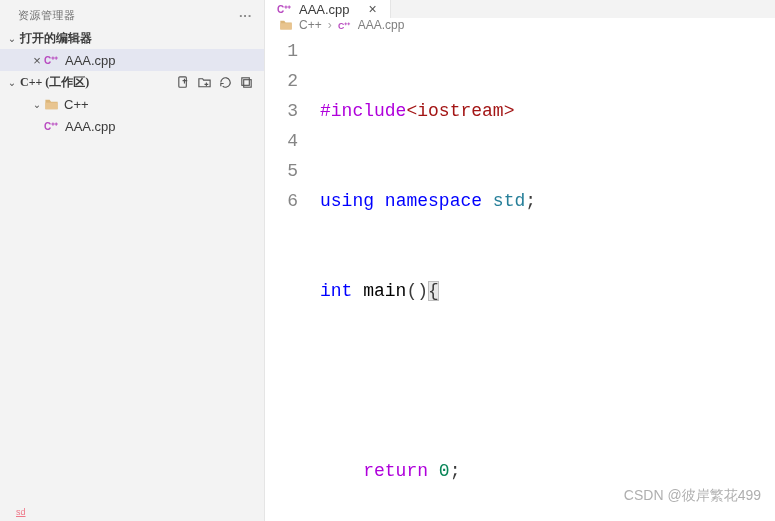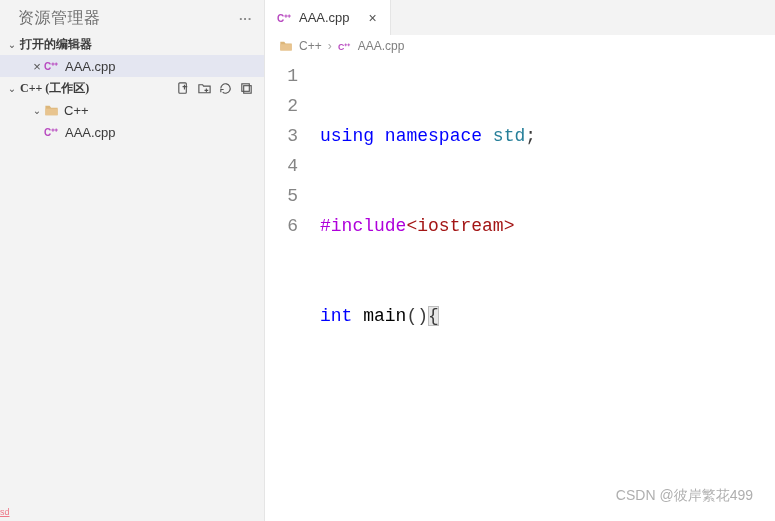--- a/index.html
+++ b/index.html
@@ -1,56 +1,56 @@
 <!DOCTYPE html>
 <html><head>
 <meta charset="utf-8">
 <style>
   * { margin: 0; padding: 0; box-sizing: border-box; }
   body { font-family: "Segoe UI", -apple-system, sans-serif; font-size: 13px; color: #3b3b3b; background: #fff; width: 775px; height: 521px; overflow: hidden; display: flex; }
   .sidebar { width: 265px; background: #f3f3f3; border-right: 1px solid #e5e5e5; display: flex; flex-direction: column; position: relative; }
   .sidebar-header { display: flex; align-items: center; justify-content: space-between; padding: 8px 12px 4px 18px; color: #6f6f6f; }
-  .sidebar-title { font-size: 16px; letter-spacing: 0.5px; }
+  .sidebar-title { font-size: 11px; letter-spacing: 0.5px; }
   .ellipsis { color: #888; font-weight: bold; cursor: pointer; }
   .section-header { display: flex; align-items: center; height: 22px; padding: 0 4px; cursor: pointer; }
   .section-header .chev { width: 16px; text-align: center; color: #555; font-size: 10px; }
   .section-header .title { font-weight: 600; font-size: 12px; color: #3b3b3b; font-family: Liberation Serif, serif; }
   .section-header .actions { margin-left: auto; display: flex; gap: 6px; padding-right: 6px; color: #555; }
   .section-header .actions svg { width: 15px; height: 15px; cursor: pointer; }
   .tree-item { display: flex; align-items: center; height: 22px; padding-left: 20px; cursor: pointer; }
   .tree-item.indent-1 { padding-left: 30px; }
   .tree-item.indent-2 { padding-left: 44px; }
   .tree-item.selected { background: #e4e6f1; }
   .tree-item .chev { width: 14px; text-align: center; color: #555; font-size: 10px; }
   .tree-item .close-x { width: 14px; text-align: center; color: #555; font-size: 13px; }
   .tree-item .folder-icon svg, .tree-item .cpp-icon svg { width: 15px; height: 15px; margin-right: 5px; }
   .tree-item .cpp-icon svg { width: 16px; height: 16px; }
   .tree-item .label { font-size: 13px; color: #3b3b3b; }
-  .watermark-bl { position: absolute; bottom: 4px; left: 0; font-size: 9px; color: #e78; text-decoration: underline; }
+  .watermark-bl { position: absolute; bottom: 4px; left: 16px; font-size: 9px; color: #e78; text-decoration: underline; }
   .main { flex: 1; display: flex; flex-direction: column; position: relative; }
   .tab-bar { display: flex; height: 35px; background: #f3f3f3; }
   .tab { display: flex; align-items: center; padding: 0 8px 0 12px; background: #fff; border-right: 1px solid #e5e5e5; gap: 6px; cursor: pointer; }
   .tab .cpp-icon svg { width: 16px; height: 16px; }
   .tab-label { font-size: 13px; color: #3b3b3b; }
   .tab-close { width: 18px; height: 18px; display: flex; align-items: center; justify-content: center; cursor: pointer; color: #555; font-size: 14px; margin-left: 8px;}
   .breadcrumb { display: flex; align-items: center; height: 22px; padding: 0 14px; gap: 6px; color: #808080; font-size: 12px; background: #fff; }
   .breadcrumb .cpp-icon svg, .breadcrumb .folder-icon svg { width: 14px; height: 14px; }
   .breadcrumb .sep { color: #aaa; }
   .editor { flex: 1; display: flex; font-family: Consolas, "Courier New", monospace; font-size: 18px; line-height: 30px; padding-top: 4px; }
   .gutter { width: 55px; text-align: right; padding-right: 22px; color: #858585; user-select: none; }
   .code { flex: 1; white-space: pre; }
   .tok-macro { color: #af00db; }
   .tok-string { color: #a31515; }
   .tok-keyword { color: #0000ff; }
   .tok-type { color: #267f99; }
   .tok-func { color: #000000; }
   .tok-num { color: #098658; }
   .tok-punct { color: #3b3b3b; }
   .brace-hl { background: #e8e8e8; box-shadow: 0 0 0 1px #bdbdbd inset; }
-  .watermark-br { position: absolute; bottom: 16px; right: 22px; color: rgba(120,120,120,0.6); font-size: 14px; font-family: sans-serif; margin-left: 24px; }
+  .watermark-br { position: absolute; bottom: 16px; right: 14px; color: rgba(120,120,120,0.6); font-size: 14px; font-family: sans-serif; margin-left: 24px; }
   svg { display: block; }
 </style>
 </head>
 <body>
 
 <div class="sidebar">
   <div class="sidebar-header">
     <span class="sidebar-title">资源管理器</span>
     <span class="ellipsis">···</span>
   </div>
@@ -154,22 +154,23 @@
   <div class="editor">
     <div class="gutter">
       <div>1</div>
       <div>2</div>
       <div>3</div>
       <div>4</div>
       <div>5</div>
       <div>6</div>
     </div>
     <div class="code">
+      <div><span class="tok-macro">#include</span><span class="tok-string">&lt;iostream&gt;</span></div>
       <div><span class="tok-keyword">using</span><span> </span><span class="tok-keyword">namespace</span><span> </span><span class="tok-type">std</span><span class="tok-punct">;</span></div>
-      <div><span class="tok-macro">#include</span><span class="tok-string">&lt;iostream&gt;</span></div>
       <div><span class="tok-keyword">int</span><span> </span><span class="tok-func">main</span><span class="tok-punct">()</span><span class="brace-hl tok-punct">{</span></div>
       <div><span></span>&nbsp;</div>
+      <div><span>    </span><span class="tok-macro">return</span><span> </span><span class="tok-num">0</span><span class="tok-punct">;</span></div>
       
     </div>
   </div>
 
   <span class="watermark-br">CSDN @彼岸繁花499</span>
 </div>
 
 </body></html>

